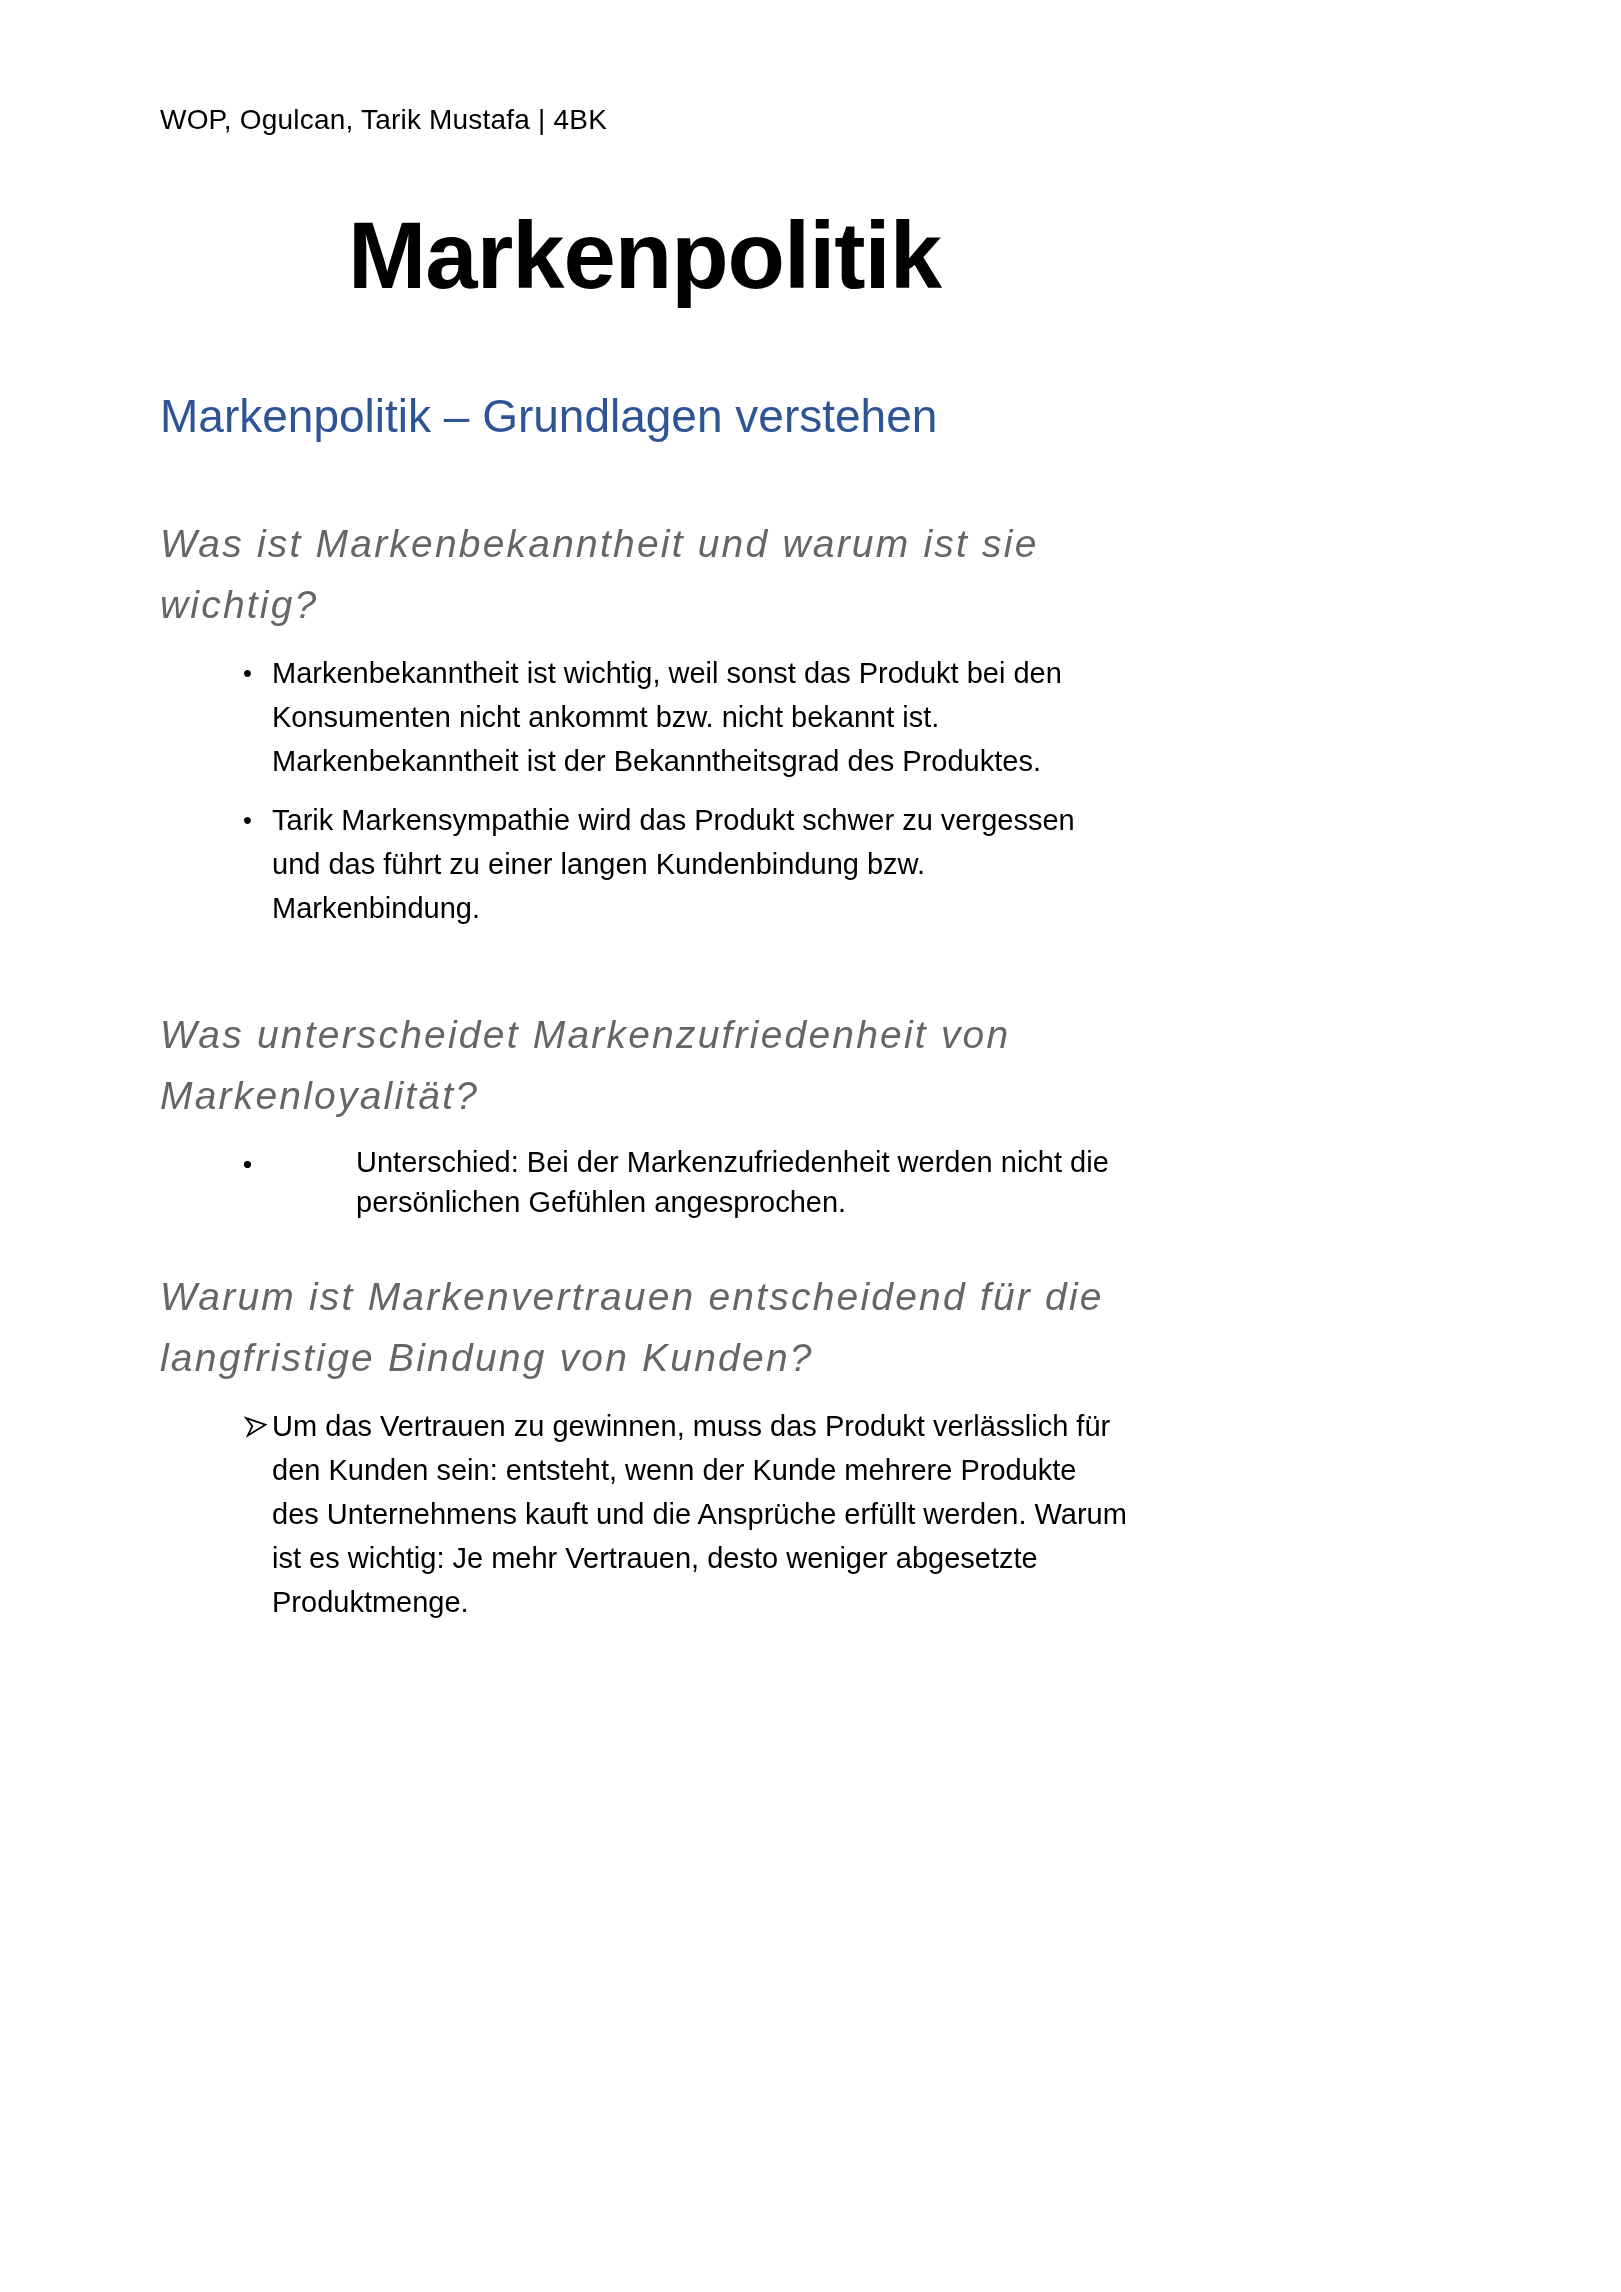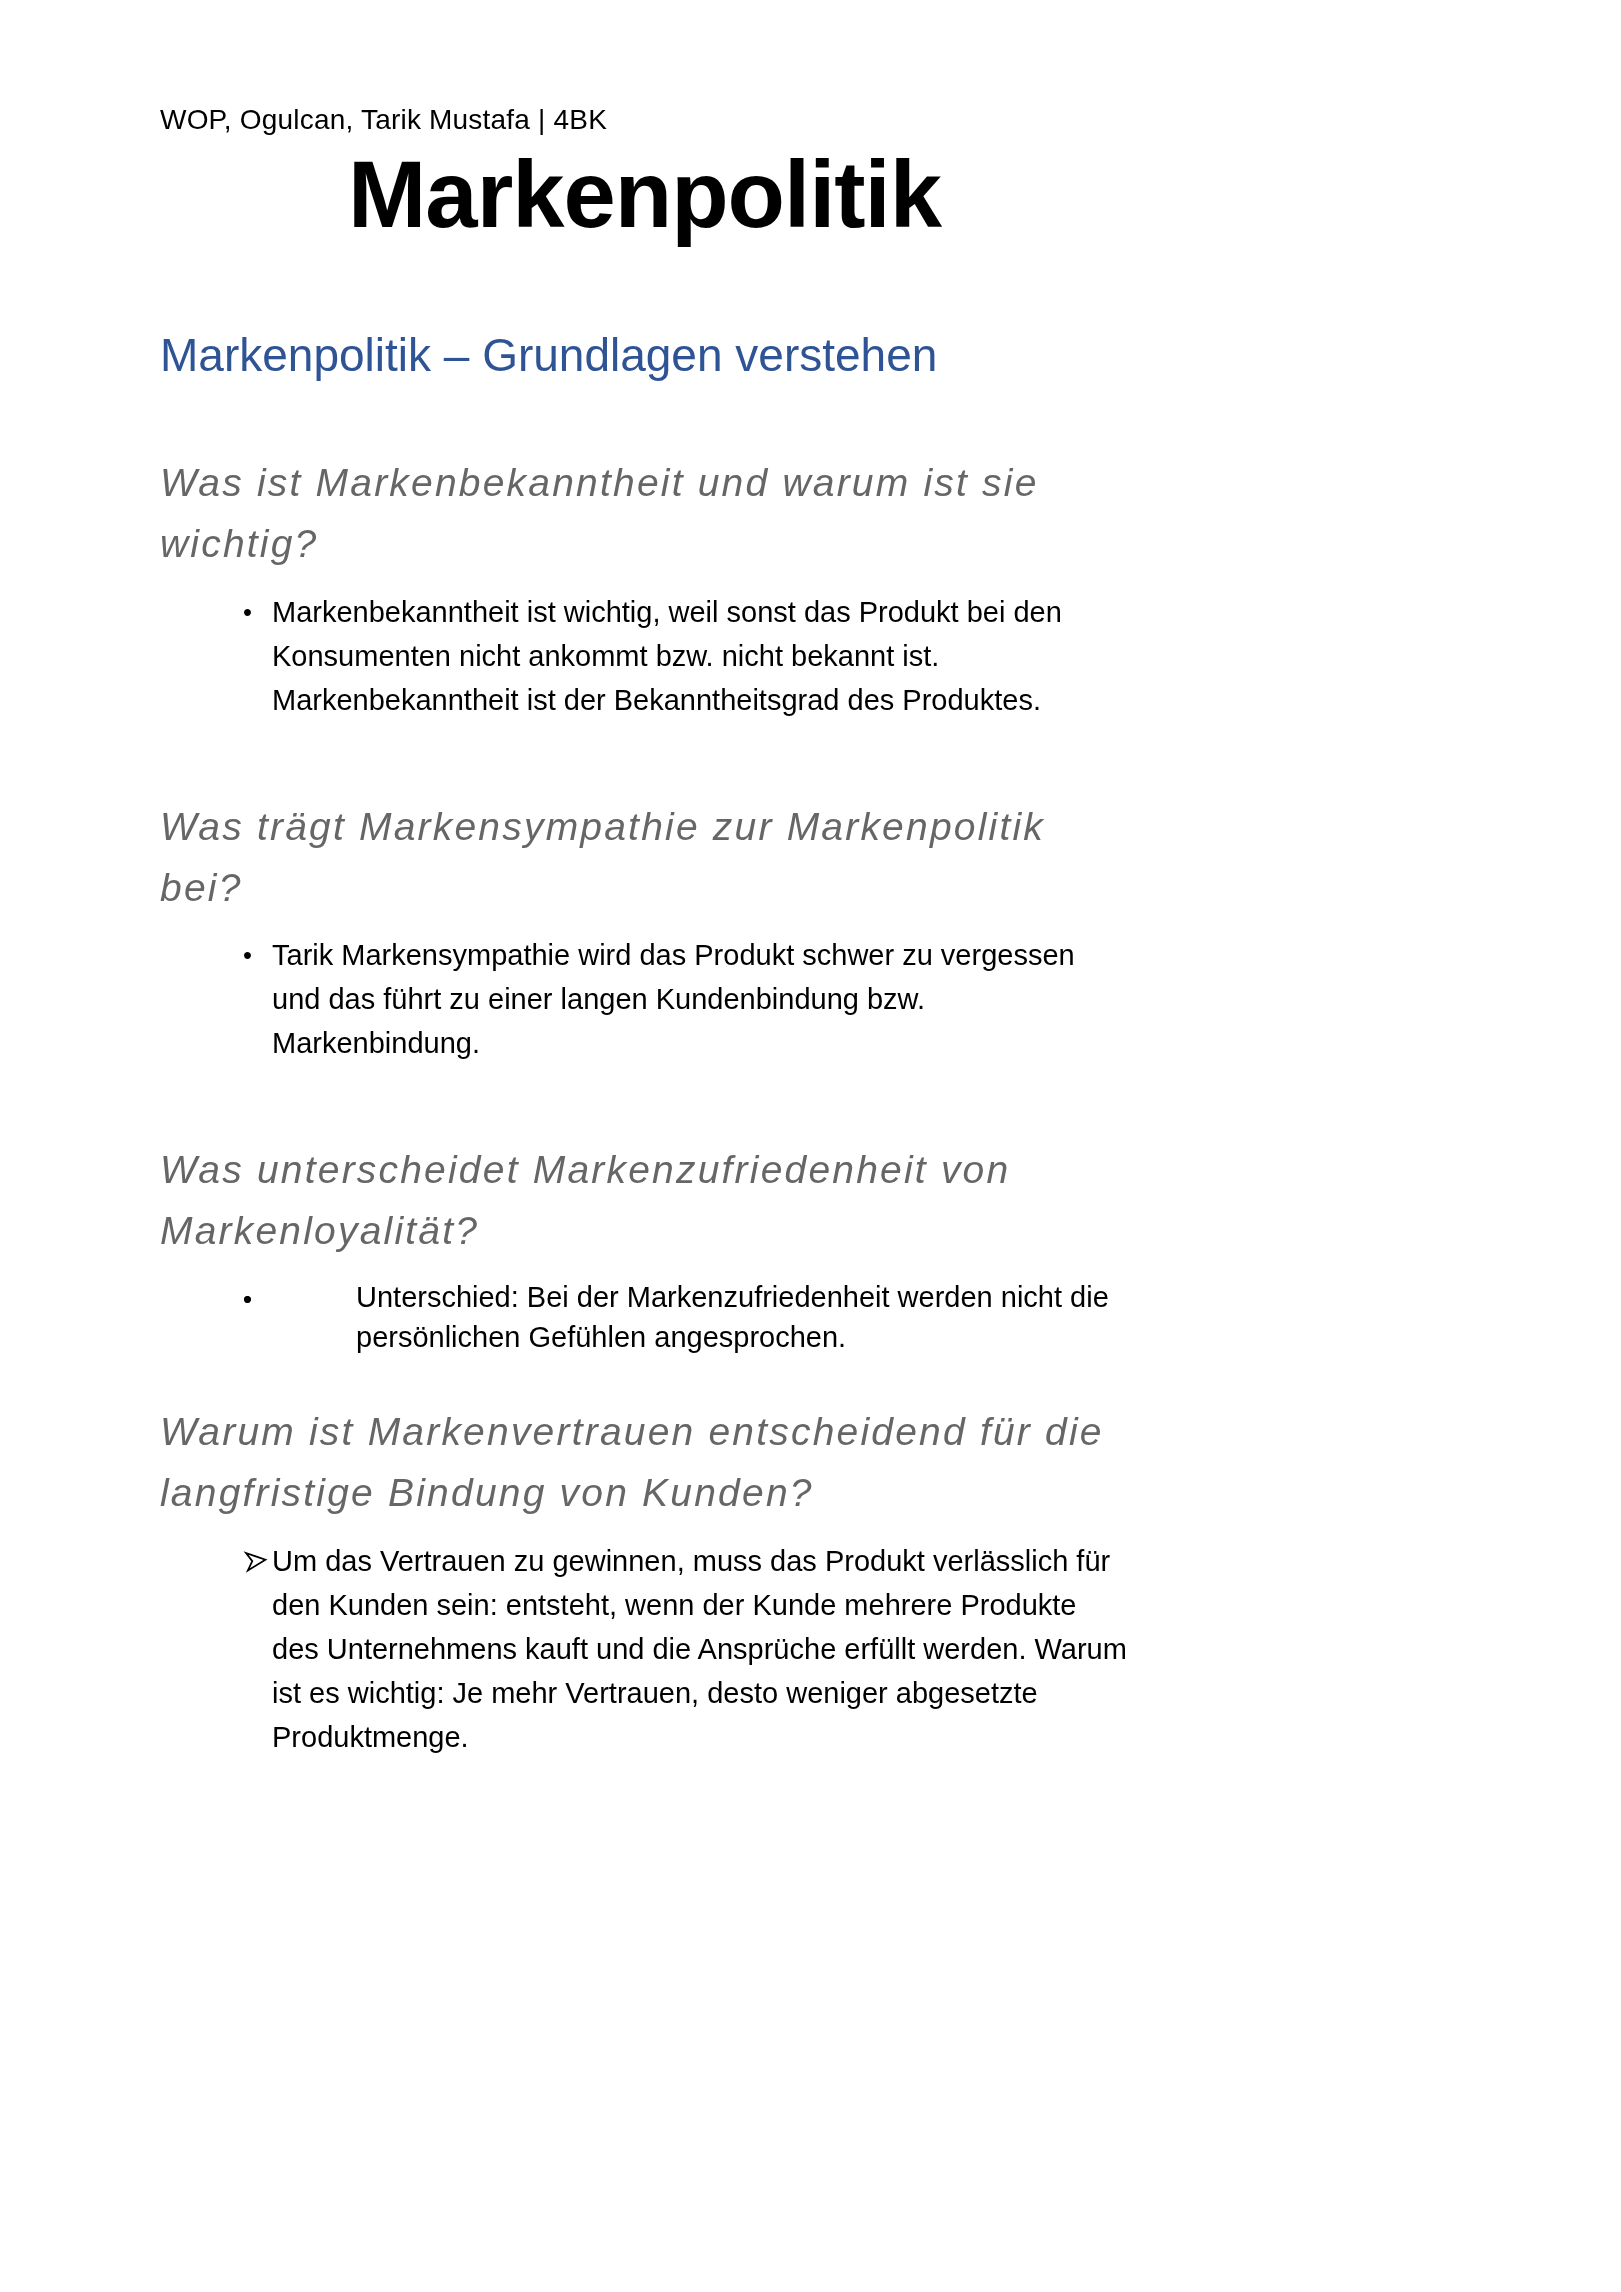--- a/index.html
+++ b/index.html
@@ -16,20 +16,21 @@
   }
 
   .doc-header {
     font-size: 28px;
     line-height: 34px;
     color: #000;
     letter-spacing: 0.2px;
   }
 
   .doc-title {
+    margin-top: 61px;
     text-align: center;
     font-size: 94px;
     line-height: 115px;
     font-weight: 700;
     letter-spacing: -1px;
     color: #000;
   }
 
   h1.main-heading {
     margin-top: 71px;
@@ -93,21 +94,20 @@
   <div class="doc-title">Markenpolitik</div>
 
   <h1 class="main-heading">Markenpolitik – Grundlagen verstehen</h1>
 
   <main>
       <section class="qa">
         <h2>Was ist Markenbekanntheit und warum ist sie wichtig?</h2>
         <div class="bullet"><span class="marker disc">•</span><span>Markenbekanntheit ist wichtig, weil sonst das Produkt bei den Konsumenten nicht ankommt bzw. nicht bekannt ist. Markenbekanntheit ist der Bekanntheitsgrad des Produktes.</span></div>
       </section>
       <section class="qa">
-        <h2>Was trägt Markensympathie zur Markenpolitik bei?</h2>
         <div class="bullet"><span class="marker disc">•</span><span>Tarik Markensympathie wird das Produkt schwer zu vergessen und das führt zu einer langen Kundenbindung bzw. Markenbindung.</span></div>
       </section>
       <section class="qa">
         <h2>Was unterscheidet Markenzufriedenheit von Markenloyalität?</h2>
         <div class="bullet"><span class="marker disc">•</span></div>
         <div class="bullet"><span class="marker disc">•</span></div>
         <div class="continuation">Unterschied: Bei der Markenzufriedenheit werden nicht die persönlichen Gefühlen angesprochen.</div>
       </section>
       <section class="qa">
         <h2>Warum ist Markenvertrauen entscheidend für die langfristige Bindung von Kunden?</h2>

